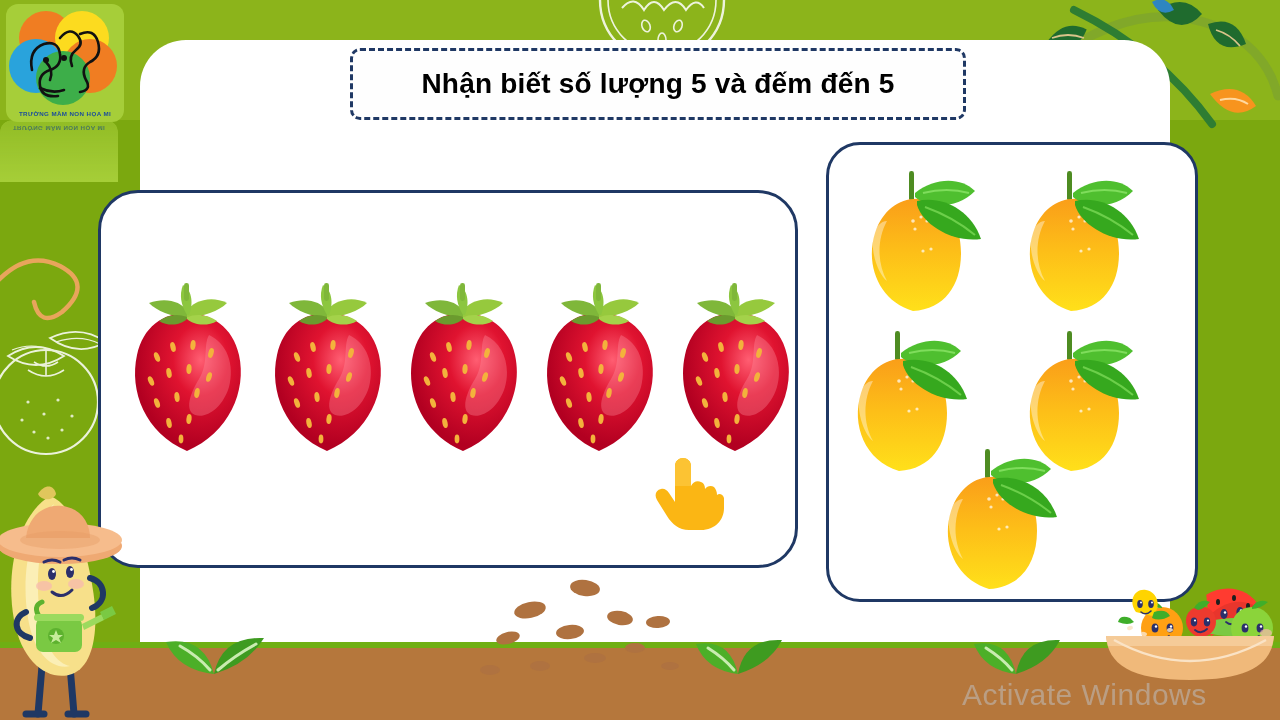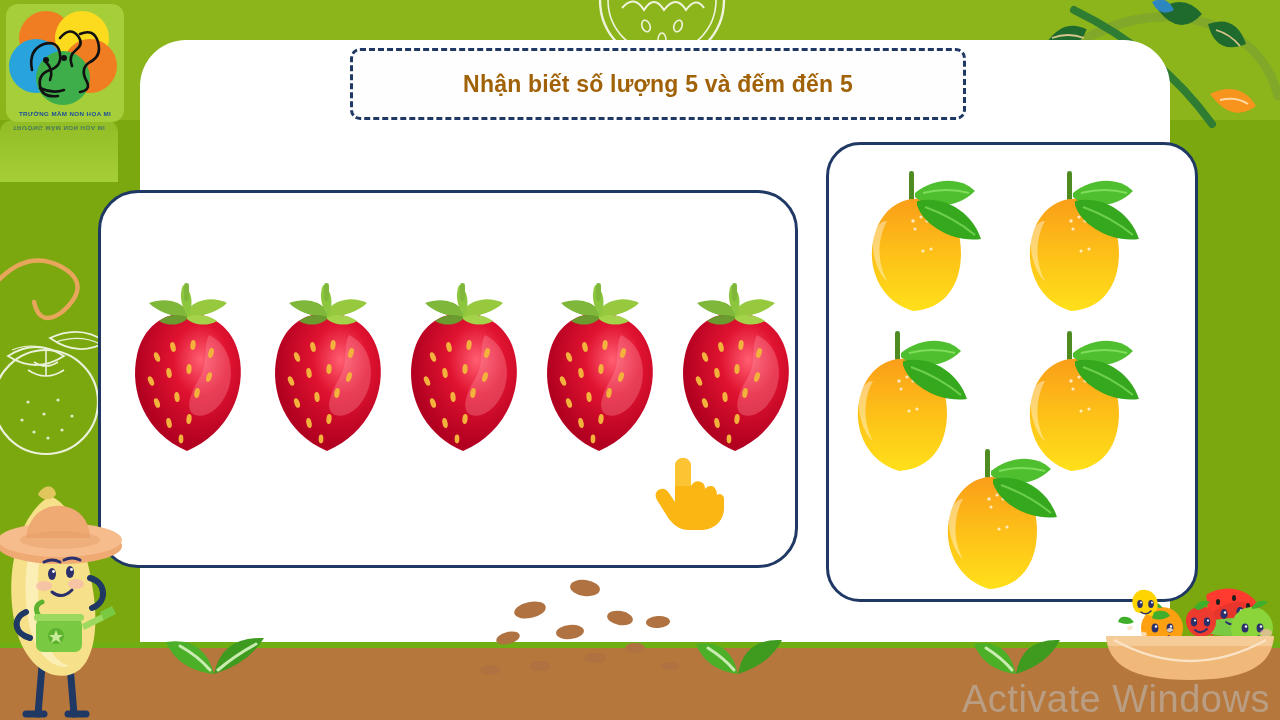--- a/index.html
+++ b/index.html
@@ -64,21 +64,21 @@
   }
 
   
   .title-box {
     position:absolute; left:350px; top:48px; width:616px; height:72px;
     border:3px dashed #1F3864; border-radius:10px;
     background:#FEFEFE;
     display:flex; align-items:center; justify-content:center;
   }
   .title-text {
-    font-size:23px; font-weight:bold; color:#a16207;
+    font-size:28px; font-weight:bold; color:#000000;
     letter-spacing:.2px; white-space:nowrap;
   }
 
   
   .fruit-panel {
     position:absolute; border:3px solid #1F3864; background:#FFFFFF;
   }
   #panel-strawberries {
     left:98px; top:190px; width:700px; height:378px; border-radius:40px;
   }
@@ -93,21 +93,21 @@
   
   .hand-cursor { position:absolute; left:645px; top:452px; width:84px; height:84px; }
 
   
   .banana-char { position:absolute; left:-2px; top:478px; width:128px; height:242px; }
   .fruit-basket { position:absolute; left:1100px; top:578px; width:180px; height:106px; }
 
   
   .watermark {
     position:absolute; left:962px; top:678px;
-    font-size:38px; color:#BFBFBF; opacity:.55;
+    font-size:30px; color:#BFBFBF; opacity:.55;
     letter-spacing:.5px; white-space:nowrap;
   }
 </style>
 </head>
 <body>
 
 <div id="stage">
 
   <div class="bg-green"></div>
   <div class="bg-green-top"></div>

